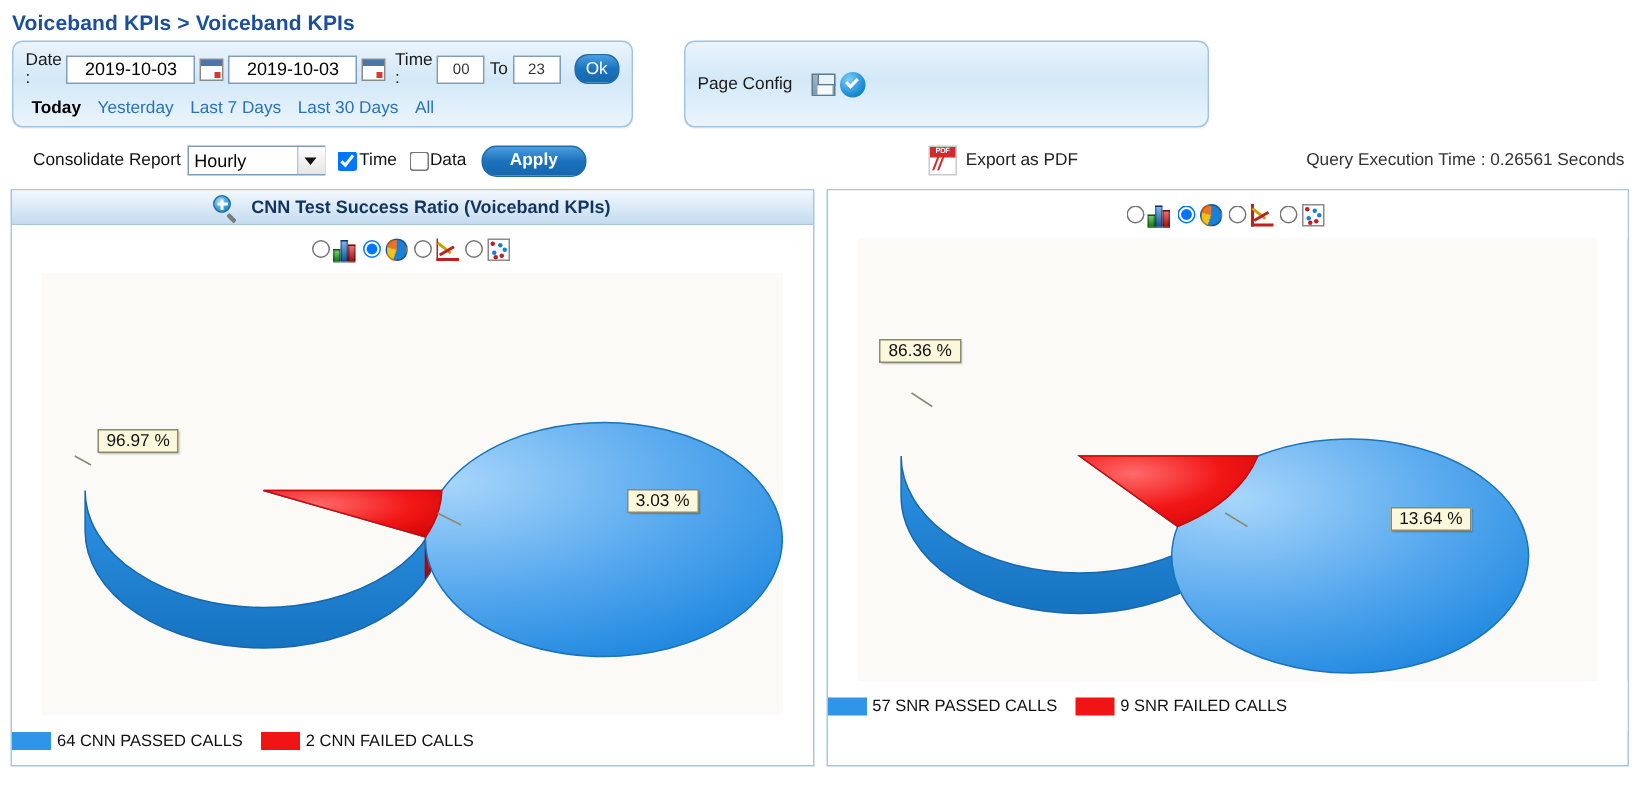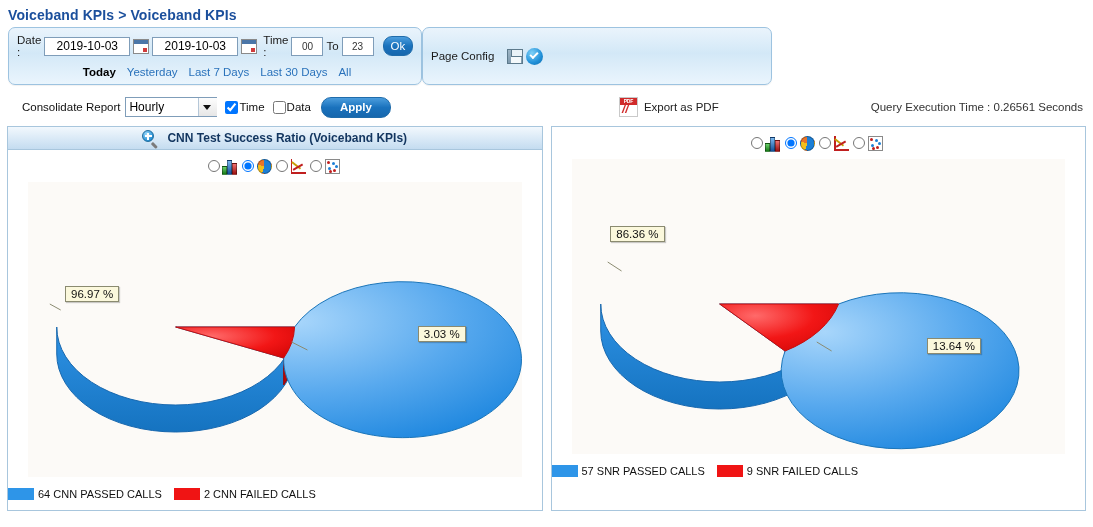--- a/index.html
+++ b/index.html
@@ -17,30 +17,31 @@
     font-weight: bold;
     color: #1b4f9c;
     padding: 7px 0 4px 8px;
     letter-spacing: .1px;
   }
 
   
   .filter-row {
     display: flex;
     align-items: flex-start;
+    gap: 10px;
     padding: 0 0 0 8px;
   }
   .panel-box {
     border: 1px solid #9dc3e0;
     border-radius: 7px;
     background: linear-gradient(to bottom, #eaf4fc 0%, #d3e8f7 45%, #eaf5fd 100%);
     box-shadow: 0 1px 1px rgba(0,0,0,.06);
   }
   .date-box { width: 414px; height: 58px; padding: 6px 8px 0 8px; }
-  .cfg-box  { width: 350px; height: 58px; padding: 0 8px; display:flex; align-items:center; }
+  .cfg-box  { width: 350px; height: 58px; padding: 0 8px; display:flex; align-items:center;margin-left:24px; }
 
   .row1 { display: flex; align-items: center; gap: 3px; }
   .lbl { font-size: 11.5px; color: #1a1a1a; }
   .txtin {
     border: 1px solid #7f9db9;
     background: #fff;
     font-family: "Liberation Sans", sans-serif;
     font-size: 12px;
     color: #000;
     height: 19px;
@@ -71,21 +72,21 @@
     margin-left: 6px;
     width: 62px; height: 20px;
     border: 1px solid #1f6cab;
     border-radius: 9px;
     background: linear-gradient(to bottom, #4b9ddd 0%, #1a72bd 50%, #1767ad 100%);
     color: #fff; font-size: 11.5px; font-weight: normal;
     line-height: 18px; text-align: center;
     cursor: pointer;
   }
 
-  .row2 { display: flex; align-items: center; gap: 11px; padding: 8px 0 0 4px; justify-content: center; }
+  .row2 { display: flex; align-items: center; gap: 11px; padding: 8px 0 0 4px; }
   .qlink { font-size: 11.5px; color: #2a72bb; cursor: pointer; }
   .qlink.active { color: #000; font-weight: bold; }
 
   .sel {
     appearance: none; -webkit-appearance: none;
     border: 1px solid #7f9db9;
     background: #fff;
     height: 20px;
     font-family: "Liberation Sans", sans-serif;
     font-size: 12px;
@@ -480,21 +481,21 @@
 
         <path d="M149,145 L269,145 A120,78 0 1 1 215,192 Z" fill="url(#blueG2)" stroke="#1974b8" stroke-width="1"></path>
 
         <path d="M149,145 L269,145 A120,78 0 0 1 215,192 Z" fill="url(#redG2)" stroke="#c40d0d" stroke-width="1"></path>
 
         <line x1="50" y1="112" x2="36" y2="103" stroke="#8a8a70" stroke-width="1"></line>
         <line x1="247" y1="183" x2="262" y2="192" stroke="#8a8a70" stroke-width="1"></line>
       </svg>
 
       <div style="position:absolute; left:3%; top:22%;">
-        <span style="display:inline-block; background:#fbf8dc; border:1px solid #8a8a70; padding:1px 5px; font-size:11.5px; color:#111; box-shadow:1px 1px 1px rgba(0,0,0,.2);margin-left:24px;">86.36 %</span>
+        <span style="display:inline-block; background:#fbf8dc; border:1px solid #8a8a70; padding:1px 5px; font-size:11.5px; color:#111; box-shadow:1px 1px 1px rgba(0,0,0,.2);">86.36 %</span>
       </div>
       <div style="position:absolute; left:72%; top:60%;">
         <span style="display:inline-block; background:#fbf8dc; border:1px solid #8a8a70; padding:1px 5px; font-size:11.5px; color:#111; box-shadow:1px 1px 1px rgba(0,0,0,.2);">13.64 %</span>
       </div>
     </div>
 
     <div class="legend">
       <div class="leg-item">
         <span class="leg-swatch" style="background:#2e95e8;"></span>
         <span class="leg-lbl">57 SNR PASSED CALLS</span>

